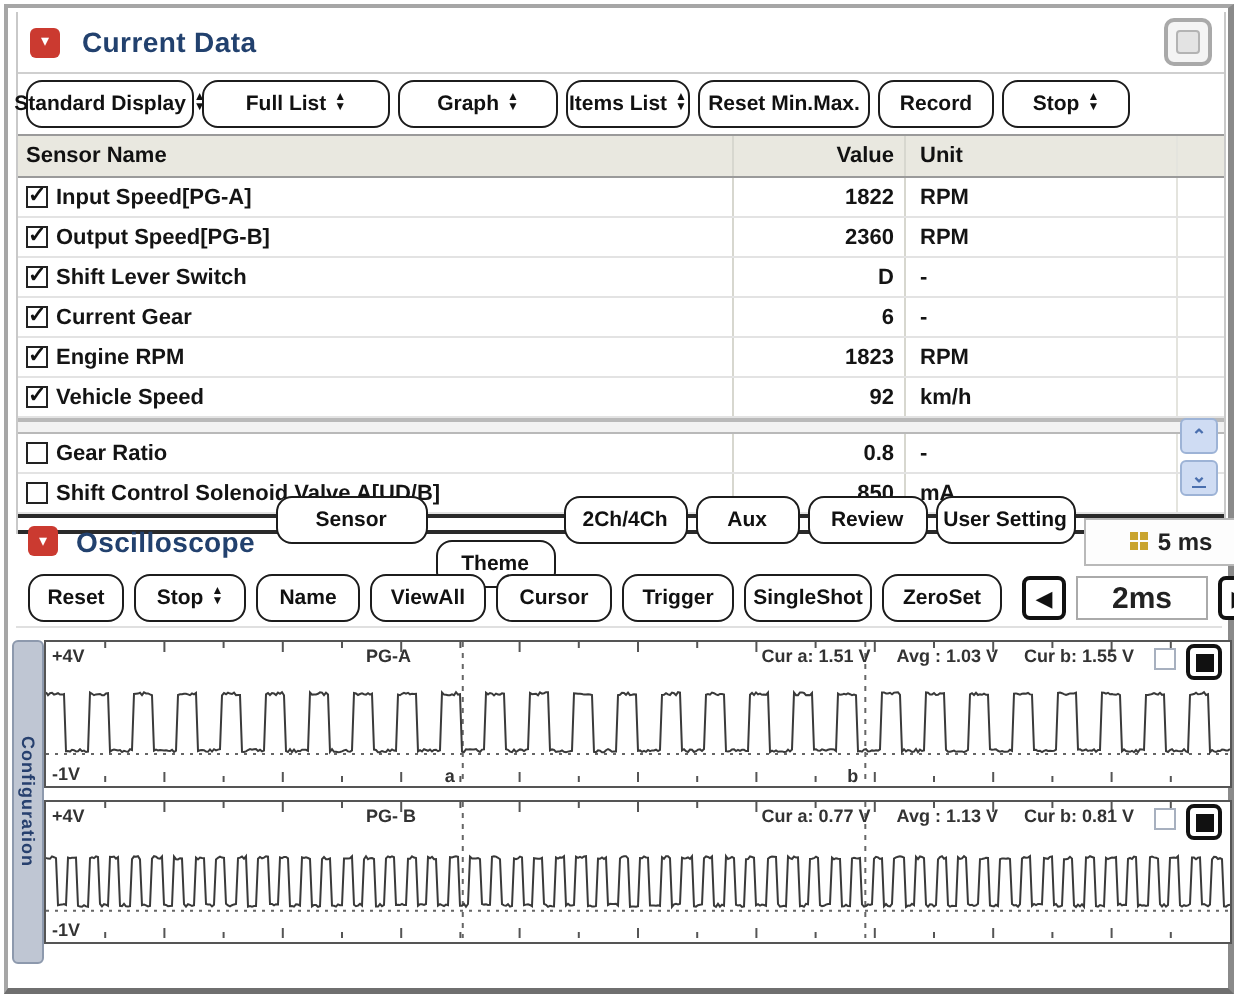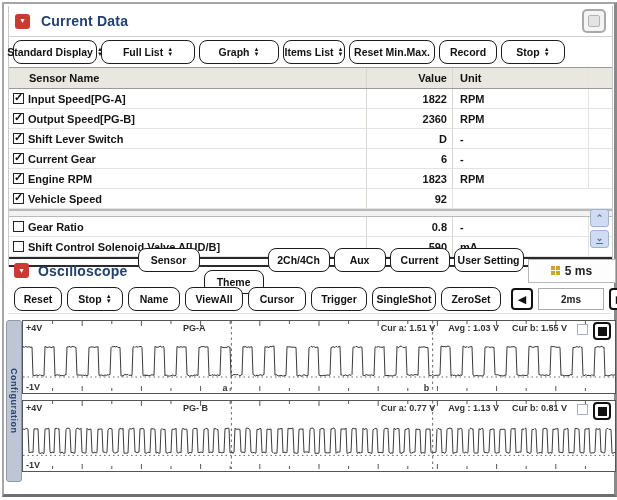--- a/index.html
+++ b/index.html
@@ -17,21 +17,21 @@
   .sqbtn .fill{width:9px;height:9px;background:#111;}
 
   
   .cd{position:absolute;left:4px;top:2px;width:603px;border-left:1px solid #c9c9c9;border-right:1px solid #c9c9c9;}
   .cd-titlebar{height:30px;display:flex;align-items:center;gap:11px;padding:0 6px;border-bottom:1px solid #cfcfcf;}
   .cd-max{margin-left:auto;width:20px;height:20px;border:2px solid #a9a9a9;border-radius:5px;background:#f4f4f4;display:flex;align-items:center;justify-content:center;}
   .cd-max .inner{width:10px;height:10px;background:#e3e3e3;border:1px solid #b3b3b3;border-radius:2px;}
   .cd-toolbar{height:28px;display:flex;align-items:center;gap:4px;padding:1px 4px 1px 4px;}
   .tbl-head,.tbl-row{display:grid;grid-template-columns:1fr 86px 136px 24px;align-items:center;}
   .tbl-head{height:20px;background:#e9e8e0;border-top:1px solid #9a9a9a;border-bottom:1px solid #9a9a9a;font-size:11px;font-weight:700;color:#111;}
-  .tbl-head .c-name{padding-left:20px;}
+  .tbl-head .c-name{padding-left:4px;}
   .c-value{text-align:right;padding-right:5px;border-left:1px solid #d7d7cf;align-self:stretch;display:flex;align-items:center;justify-content:flex-end;}
   .c-unit{padding-left:7px;border-left:1px solid #d7d7cf;align-self:stretch;display:flex;align-items:center;}
   .c-gutter{align-self:stretch;border-left:1px solid #e4e4de;}
   .tbl-row{height:19px;font-size:11px;font-weight:700;color:#141414;border-bottom:1px solid #e3e3e3;background:#fff;}
   .row-name{display:flex;align-items:center;gap:4px;padding-left:4px;overflow:hidden;white-space:nowrap;}
   .cbx{box-sizing:border-box;width:11px;height:11px;border:1.6px solid #222;background:#fff;position:relative;flex:none;}
   .cbx.checked::after{content:"\2713";position:absolute;left:0;top:-3px;font-size:11px;font-weight:700;color:#111;}
   .tbl-sep{height:5px;border-top:2px solid #b9b9b9;border-bottom:1px solid #b9b9b9;background:#f2f2f2;}
   .cd-end{height:6px;border-top:2px solid #2a2a2a;border-bottom:2px solid #2a2a2a;background:#fff;}
   .scrollers{position:absolute;right:3px;display:flex;flex-direction:column;gap:3px;}
@@ -40,21 +40,21 @@
 
   
   .osc{position:absolute;left:4px;top:252px;width:603px;}
   .osc-row1{height:29px;display:flex;align-items:center;gap:4px;padding:0 2px 0 6px;}
   .osc-row1 .panel-title{margin:0 6px 0 5px;}
   .rate-box{box-sizing:border-box;height:24px;width:88px;border:1px solid #b9b9b9;background:#fdfdfd;display:inline-flex;align-items:center;justify-content:center;gap:5px;font-size:12px;font-weight:700;color:#222;flex:none;}
   .rate-icon{display:grid;grid-template-columns:4px 4px;grid-auto-rows:4px;gap:1px;}
   .rate-icon i{background:#c9a42f;display:block;}
   .osc-row2{height:28px;display:flex;align-items:center;gap:5px;padding:0 2px 0 6px;border-bottom:1px solid #e0e0e0;}
   .arrow-btn{box-sizing:border-box;width:22px;height:22px;border:2px solid #111;border-radius:4px;background:#fff;display:inline-flex;align-items:center;justify-content:center;font-size:11px;color:#111;flex:none;}
-  .tb-box{box-sizing:border-box;width:66px;height:22px;border:1px solid #aaa;background:#fff;display:inline-flex;align-items:center;justify-content:center;font-size:10px;font-weight:700;color:#222;flex:none;}
+  .tb-box{box-sizing:border-box;width:66px;height:22px;border:1px solid #aaa;background:#fff;display:inline-flex;align-items:center;justify-content:center;font-size:15px;font-weight:700;color:#222;flex:none;}
   .spacer{flex:1;}
 
   .side-tab{position:absolute;left:-2px;top:64px;width:14px;height:160px;background:#bfc6d3;border:1px solid #8d99ad;border-radius:3px;display:flex;align-items:center;justify-content:center;}
   .side-tab span{writing-mode:vertical-rl;font-size:9px;font-weight:700;color:#27406e;letter-spacing:.5px;}
 
   .chan{position:absolute;left:14px;width:594px;background:#fff;border:1px solid #555;box-sizing:border-box;}
   .chan .vtop{position:absolute;left:3px;top:2px;}
   .chan .vbot{position:absolute;left:3px;bottom:1px;font-size:9px;font-weight:700;color:#333;z-index:2;}
   .chan .name{position:absolute;left:160px;top:2px;}
   .chan .meas{position:absolute;right:48px;top:2px;display:flex;gap:13px;}
@@ -161,64 +161,65 @@
           <span class="c-value">1823</span>
           <span class="c-unit">RPM</span>
           <span class="c-gutter"></span>
         </div>
         <div class="tbl-row">
           <span class="row-name">
             <span class="cbx checked"></span>
             <span>Vehicle Speed</span>
           </span>
           <span class="c-value">92</span>
+          <span class="c-unit">km/h</span>
           <span class="c-gutter"></span>
         </div>
         <div class="tbl-sep"></div>
         <div class="tbl-row">
           <span class="row-name">
             <span class="cbx"></span>
             <span>Gear Ratio</span>
           </span>
           <span class="c-value">0.8</span>
           <span class="c-unit">-</span>
           <span class="c-gutter"></span>
         </div>
         <div class="tbl-row">
           <span class="row-name">
             <span class="cbx"></span>
             <span>Shift Control Solenoid Valve A[UD/B]</span>
           </span>
-          <span class="c-value">590</span>
+          <span class="c-value">850</span>
           <span class="c-unit">mA</span>
           <span class="c-gutter"></span>
         </div>
       </div>
     <div class="cd-end"></div>
   </div>
 
   <div class="osc">
     <div class="osc-row1">
       <span class="ttl-icon">▾</span>
       <span class="panel-title">Oscilloscope</span>
       <span id="osc-btns1" style="display:flex;gap:4px;">
-          <button class="rbtn" style="width: 62px;">
+          <button class="rbtn" style="width: 76px;">
             <span>Sensor</span>
           </button>
           <button class="rbtn" style="width: 60px; margin-top: 22px;">
             <span>Theme</span>
           </button>
           <button class="rbtn" style="width: 62px;">
             <span>2Ch/4Ch</span>
           </button>
           <button class="rbtn" style="width: 52px;">
             <span>Aux</span>
           </button>
           <button class="rbtn" style="width: 60px;">
-            <span>Current</span>
+            <span>Review</span>
           </button>
           <button class="rbtn" style="width: 70px;">
             <span>User Setting</span>
           </button>
         </span>
       <span class="rate-box">
         <span class="rate-icon">
             <i></i>
             <i></i>
             <i></i>

